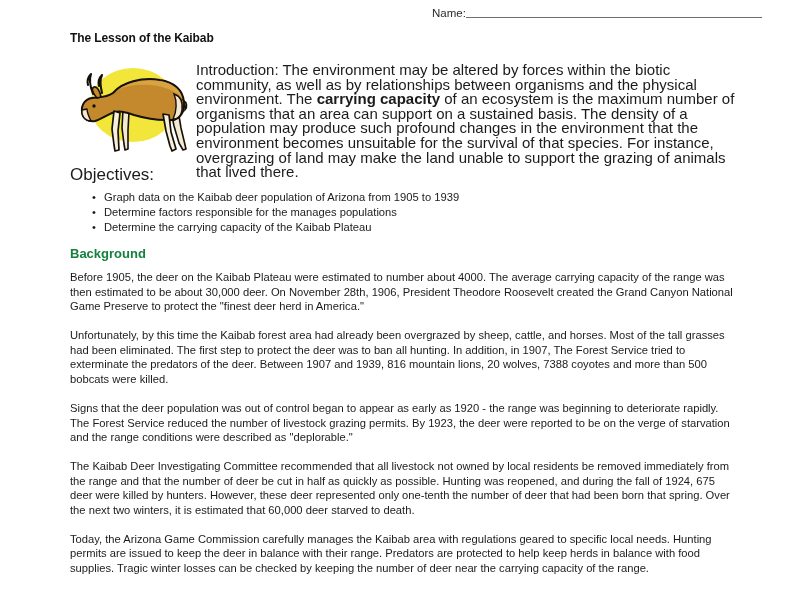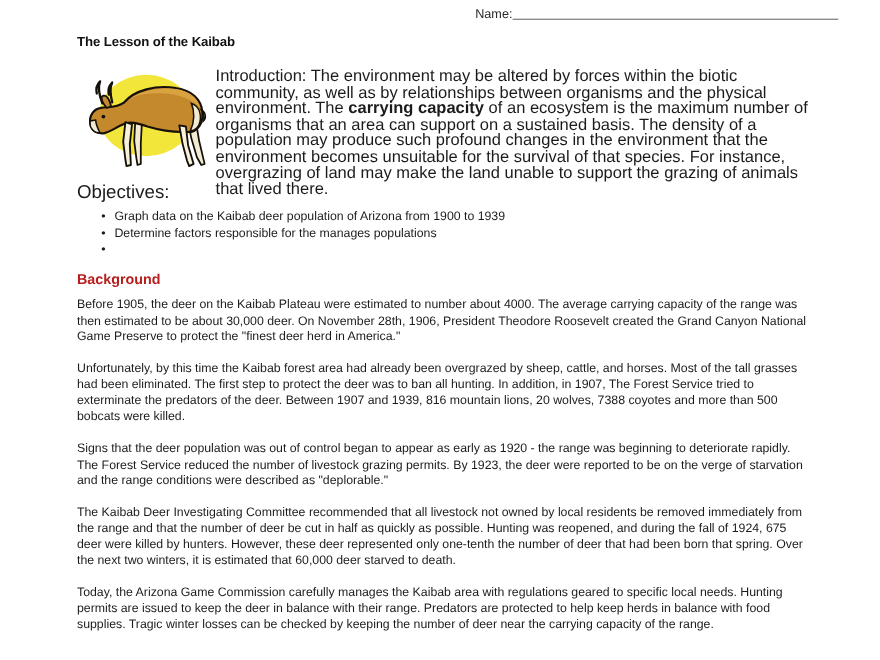--- a/index.html
+++ b/index.html
@@ -54,21 +54,21 @@
     font-weight: bold;
     letter-spacing: -0.1px;
     color: #121212;
   }
   h2.section-title {
     position: absolute;
     left: 70px;
     margin: 0;
     font-size: 13px;
     font-weight: bold;
-    color: #b91c1c;
+    color: #15803d;
   }
   h2.section-title.background { top: 246px; }
 
   
   .figure {
     position: absolute;
     top: 58px;
     left: 70px;
     width: 122px;
     height: 95px;
@@ -189,28 +189,29 @@
   </div>
 
   <div class="intro">
     <span>Introduction: The environment may be altered by forces within the biotic community, as well as by relationships between organisms and the physical environment. The </span><b>carrying capacity</b><span> of an ecosystem is the maximum number of organisms that an area can support on a sustained basis. The density of a population may produce such profound changes in the environment that the environment becomes unsuitable for the survival of that species. For instance, overgrazing of land may make the land unable to support the grazing of animals that lived there.</span>
   </div>
 
   <div class="objectives-label">Objectives:</div>
   <ul class="objectives">
     <li>
       <span class="bullet">•</span>
-      <span>Graph data on the Kaibab deer population of Arizona from 1900 to 1939</span>
+      <span>Graph data on the Kaibab deer population of Arizona from 1905 to 1939</span>
     </li>
     <li>
       <span class="bullet">•</span>
       <span>Determine factors responsible for the manages populations</span>
     </li>
     <li>
       <span class="bullet">•</span>
+      <span>Determine the carrying capacity of the Kaibab Plateau</span>
     </li>
   </ul>
 
   <h2 class="section-title background">Background</h2>
 
   <div class="body-block background-body">
     <p>Before 1905, the deer on the Kaibab Plateau were estimated to number about 4000. The average carrying capacity of the range was then estimated to be about 30,000 deer. On November 28th, 1906, President Theodore Roosevelt created the Grand Canyon National Game Preserve to protect the "finest deer herd in America."</p>
     <p>Unfortunately, by this time the Kaibab forest area had already been overgrazed by sheep, cattle, and horses. Most of the tall grasses had been eliminated. The first step to protect the deer was to ban all hunting. In addition, in 1907, The Forest Service tried to exterminate the predators of the deer. Between 1907 and 1939, 816 mountain lions, 20 wolves, 7388 coyotes and more than 500 bobcats were killed.</p>
     <p>Signs that the deer population was out of control began to appear as early as 1920 - the range was beginning to deteriorate rapidly. The Forest Service reduced the number of livestock grazing permits. By 1923, the deer were reported to be on the verge of starvation and the range conditions were described as "deplorable."</p>
     <p>The Kaibab Deer Investigating Committee recommended that all livestock not owned by local residents be removed immediately from the range and that the number of deer be cut in half as quickly as possible. Hunting was reopened, and during the fall of 1924, 675 deer were killed by hunters. However, these deer represented only one-tenth the number of deer that had been born that spring. Over the next two winters, it is estimated that 60,000 deer starved to death.</p>

